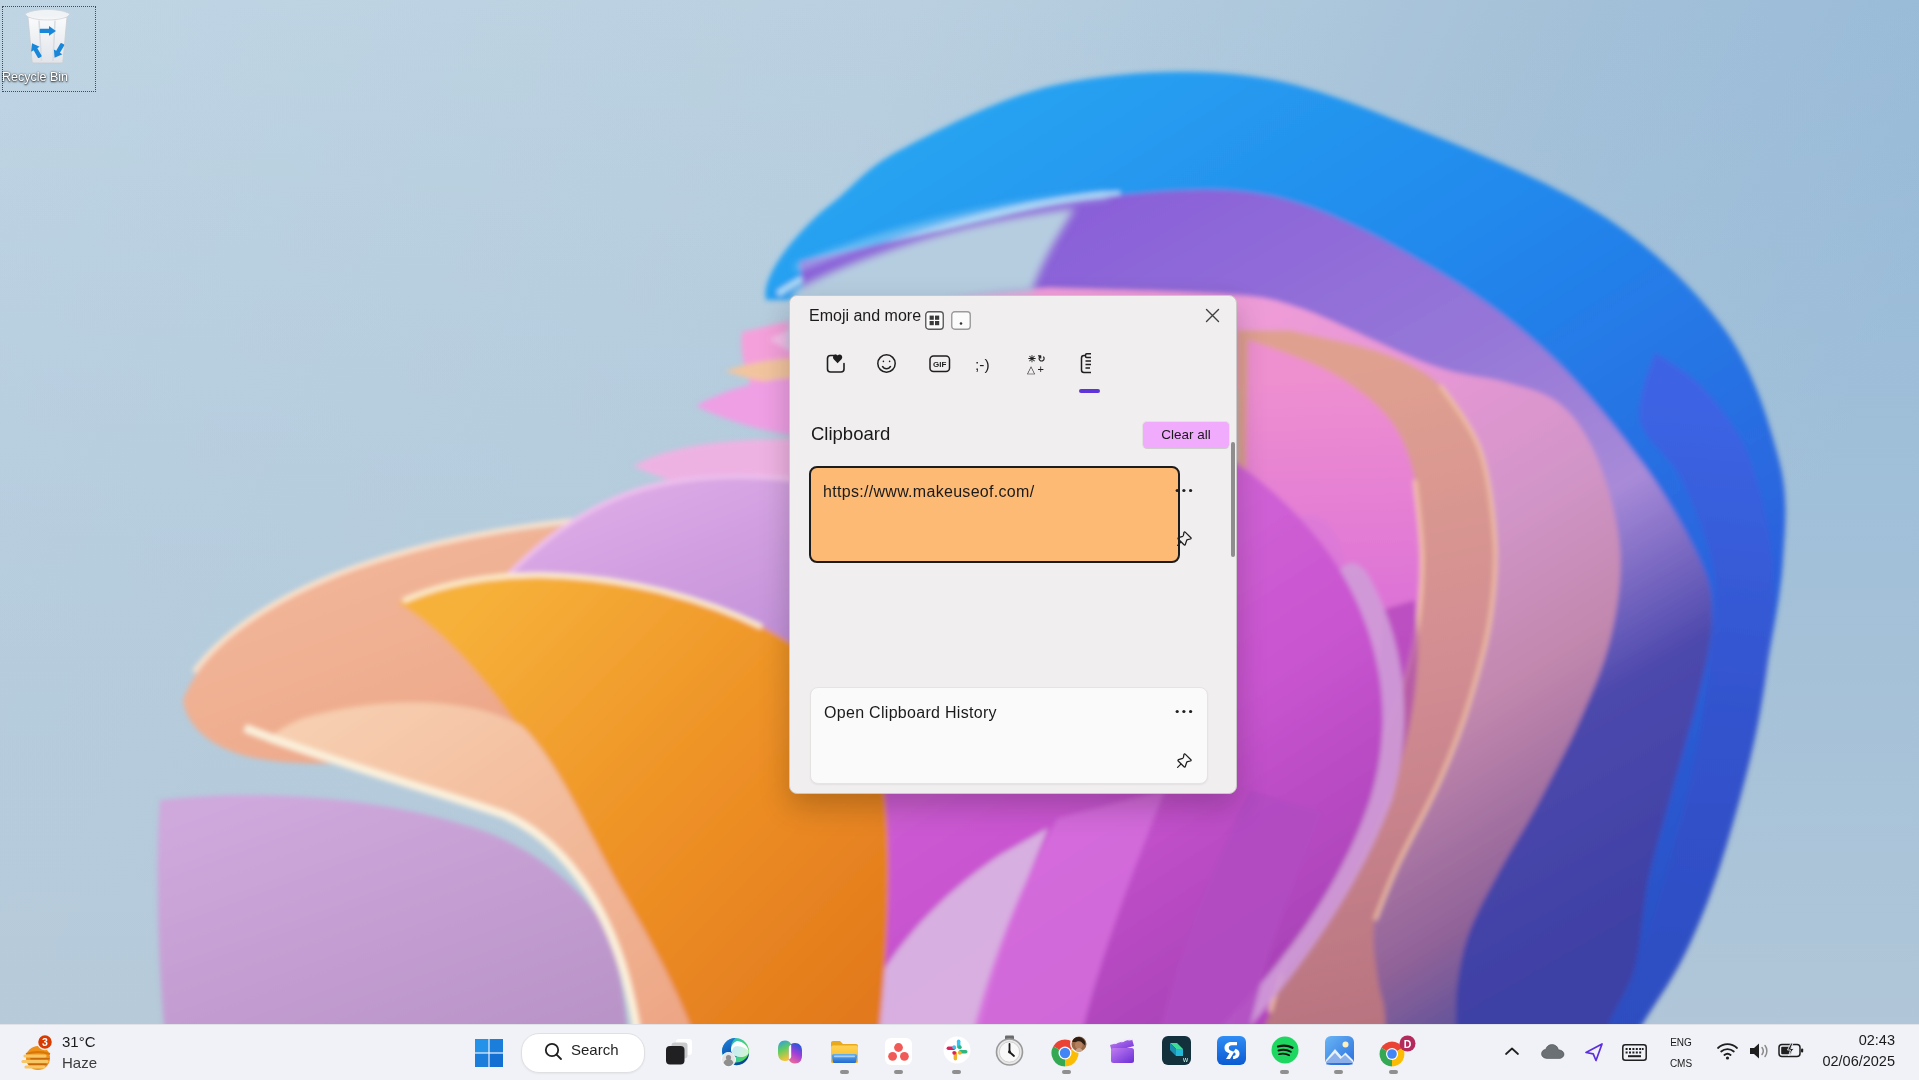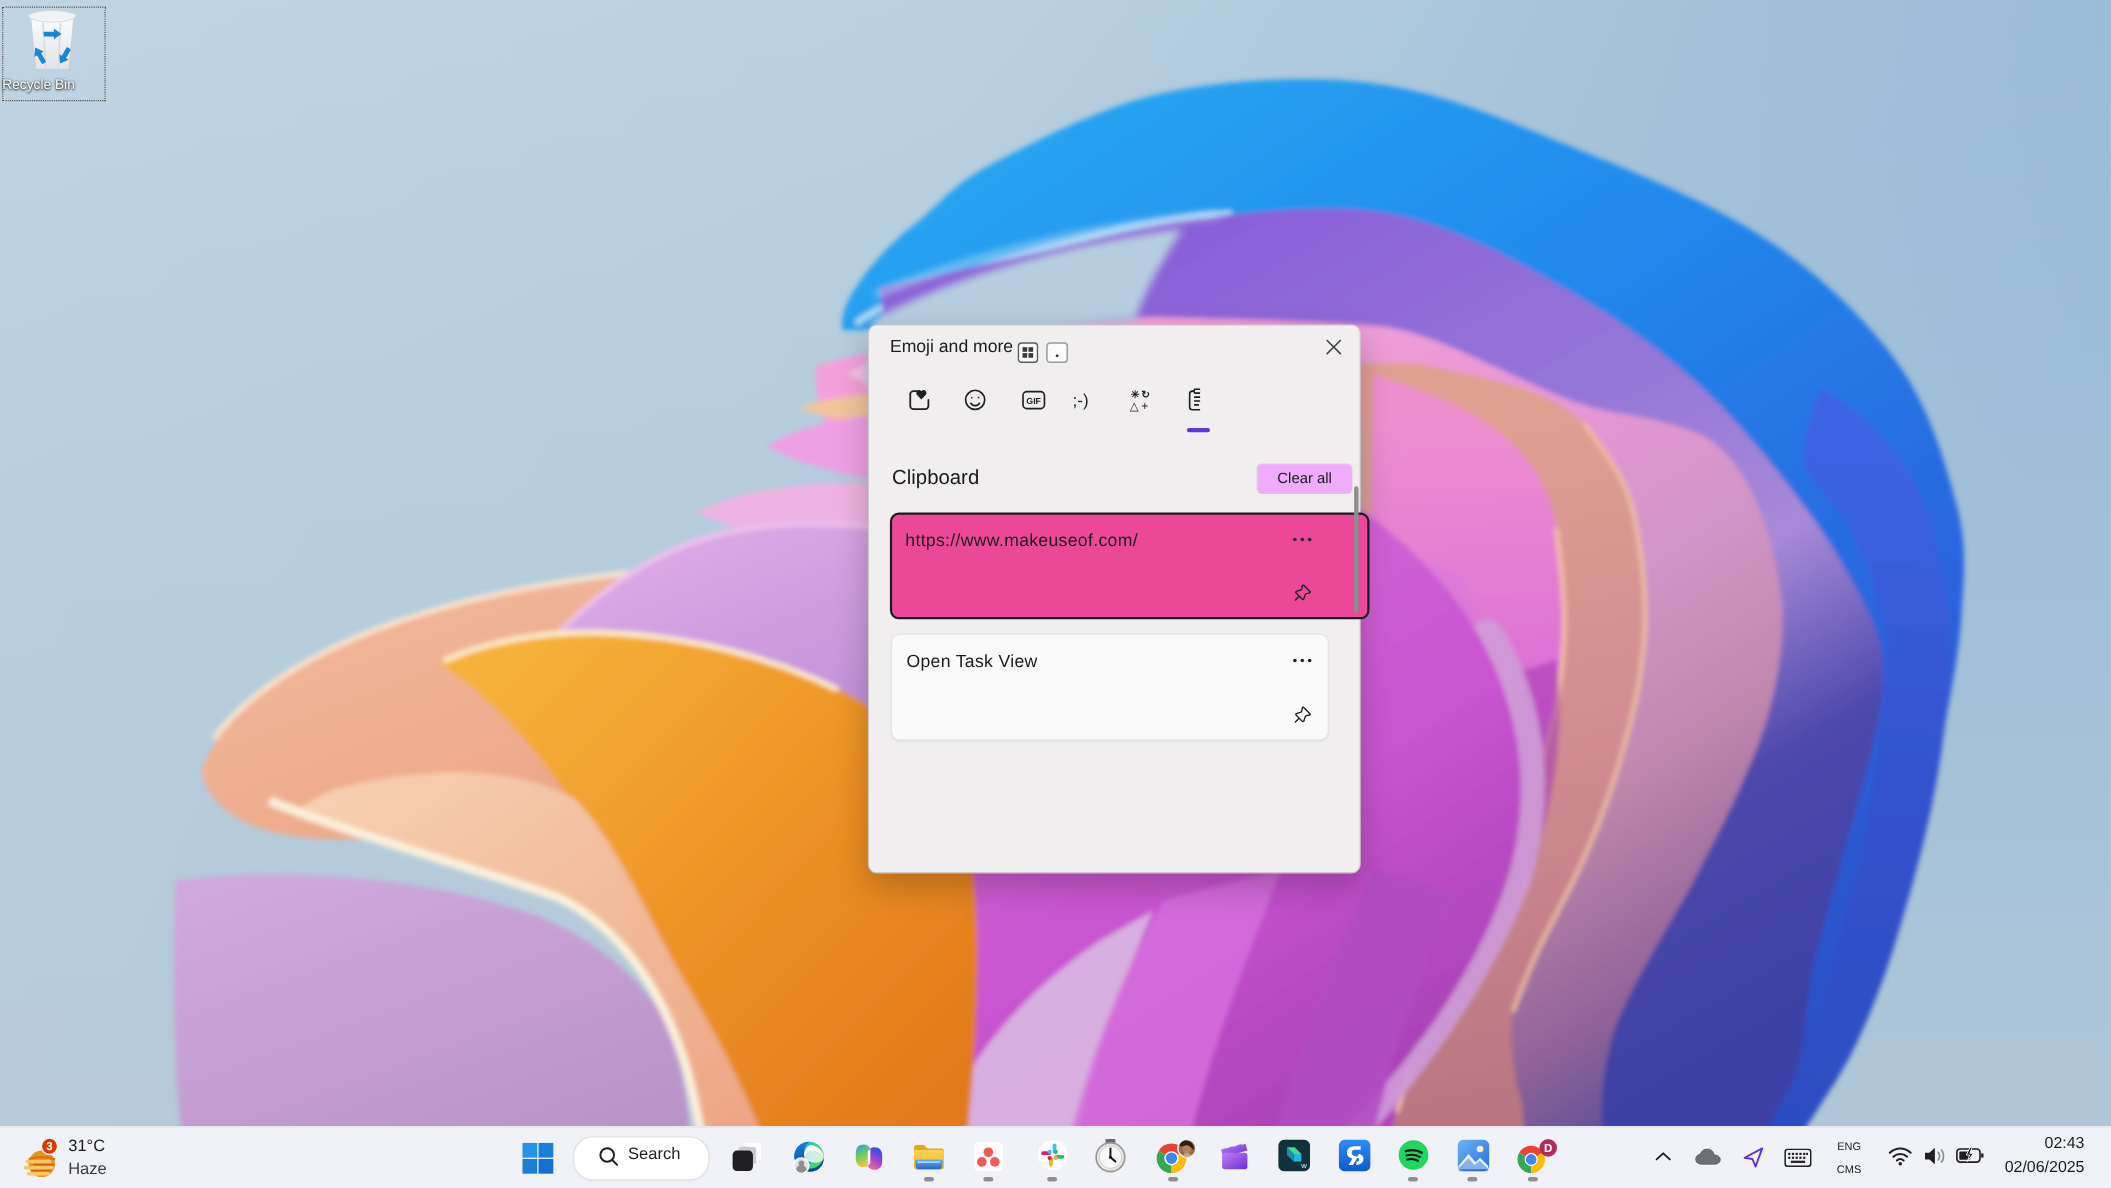--- a/index.html
+++ b/index.html
@@ -269,48 +269,48 @@
       <path d="M6.5 8 L14 8 M6.5 11.5 L14 11.5 M6.5 15 L11 15"></path>
     </g>
   </svg>
   <div class="abs" style="left:289px;top:93px;width:21px;height:4px;border-radius:2px;background:#5f34d8;"></div>
 
   <div class="abs" style="left:21px;top:127px;font-size:18.5px;color:#191919;">Clipboard</div>
   <div class="abs" style="left:352px;top:125px;width:88px;height:28px;background:#f0abfc;
     border:1px solid #e4e1e1;border-bottom-color:#d0cccc;border-radius:5px;box-sizing:border-box;
     font-size:13.5px;color:#1a1a1a;text-align:center;line-height:26px;">Clear all</div>
 
-  <div class="abs" style="left:19px;top:170px;width:436px;height:97px;background:#ec4899;
+  <div class="abs" style="left:19px;top:170px;width:371px;height:97px;background:#fdba74;
     border:2.5px solid #1c1c1c;border-radius:8px;box-sizing:border-box;">
     <div class="abs" style="left:12px;top:15px;font-size:16px;letter-spacing:0.3px;color:#1a1a1a;">https://www.makeuseof.com/</div>
     <svg class="abs" style="left:364px;top:20px;" width="18" height="5" viewBox="0 0 18 5">
       <circle cx="2.2" cy="2.5" r="1.6" fill="#1f1f1f"></circle>
           <circle cx="8.9" cy="2.5" r="1.6" fill="#1f1f1f"></circle>
           <circle cx="15.6" cy="2.5" r="1.6" fill="#1f1f1f"></circle>
     </svg>
     <svg class="abs" style="left:365px;top:62px;" width="17" height="17" viewBox="0 0 17 17">
       <path d="M9.2 2.1 L14.9 7.8 C15.3 8.2 15.1 8.9 14.5 9 L11.6 9.6 C11.2 9.7 10.9 9.9 10.7 10.3 L9.3 14.5 C9.1 15.1 8.4 15.2 8 14.8 L2.2 9 C1.8 8.6 1.9 7.9 2.5 7.7 L6.7 6.3 C7.1 6.1 7.3 5.8 7.4 5.4 L8 2.5 C8.1 1.9 8.8 1.7 9.2 2.1 Z" fill="none" stroke="#1f1f1f" stroke-width="1.25"></path>
       <path d="M4.6 12.4 L1.6 15.4" stroke="#1f1f1f" stroke-width="1.25" stroke-linecap="round"></path>
     </svg>
   </div>
 
-  <div class="abs" style="left:20px;top:280px;width:398px;height:97px;background:#fbfafa;
+
+  <div class="abs" style="left:20px;top:391px;width:398px;height:97px;background:#fbfafa;
     border:1px solid #e6e3e3;border-radius:8px;box-sizing:border-box;box-shadow:0 1px 2px rgba(0,0,0,0.06);">
-    <div class="abs" style="left:13px;top:16px;font-size:16px;letter-spacing:0.3px;color:#1a1a1a;">Open Task View</div>
+    <div class="abs" style="left:13px;top:16px;font-size:16px;letter-spacing:0.3px;color:#1a1a1a;">Open Clipboard History</div>
     <svg class="abs" style="left:364px;top:21px;" width="18" height="5" viewBox="0 0 18 5">
       <circle cx="2.2" cy="2.5" r="1.6" fill="#1f1f1f"></circle>
           <circle cx="8.9" cy="2.5" r="1.6" fill="#1f1f1f"></circle>
           <circle cx="15.6" cy="2.5" r="1.6" fill="#1f1f1f"></circle>
     </svg>
     <svg class="abs" style="left:365px;top:64px;" width="17" height="17" viewBox="0 0 17 17">
       <path d="M9.2 2.1 L14.9 7.8 C15.3 8.2 15.1 8.9 14.5 9 L11.6 9.6 C11.2 9.7 10.9 9.9 10.7 10.3 L9.3 14.5 C9.1 15.1 8.4 15.2 8 14.8 L2.2 9 C1.8 8.6 1.9 7.9 2.5 7.7 L6.7 6.3 C7.1 6.1 7.3 5.8 7.4 5.4 L8 2.5 C8.1 1.9 8.8 1.7 9.2 2.1 Z" fill="none" stroke="#1f1f1f" stroke-width="1.25"></path>
       <path d="M4.6 12.4 L1.6 15.4" stroke="#1f1f1f" stroke-width="1.25" stroke-linecap="round"></path>
     </svg>
   </div>
-
 
   <div class="abs" style="left:441px;top:146px;width:4px;height:115px;border-radius:2px;background:#8f8d8d;"></div>
 </div>
 
 <div class="abs" style="left:2px;top:6px;width:92px;height:84px;border:1px dotted #4a4a4a;"></div>
 <svg class="abs" style="left:24px;top:9px;" width="47" height="55" viewBox="0 0 47 55">
   <defs>
     <linearGradient id="binG" x1="0" y1="0" x2="0" y2="1">
       <stop offset="0" stop-color="#fdfdfd"></stop>
           <stop offset="1" stop-color="#e3e6ea"></stop>

